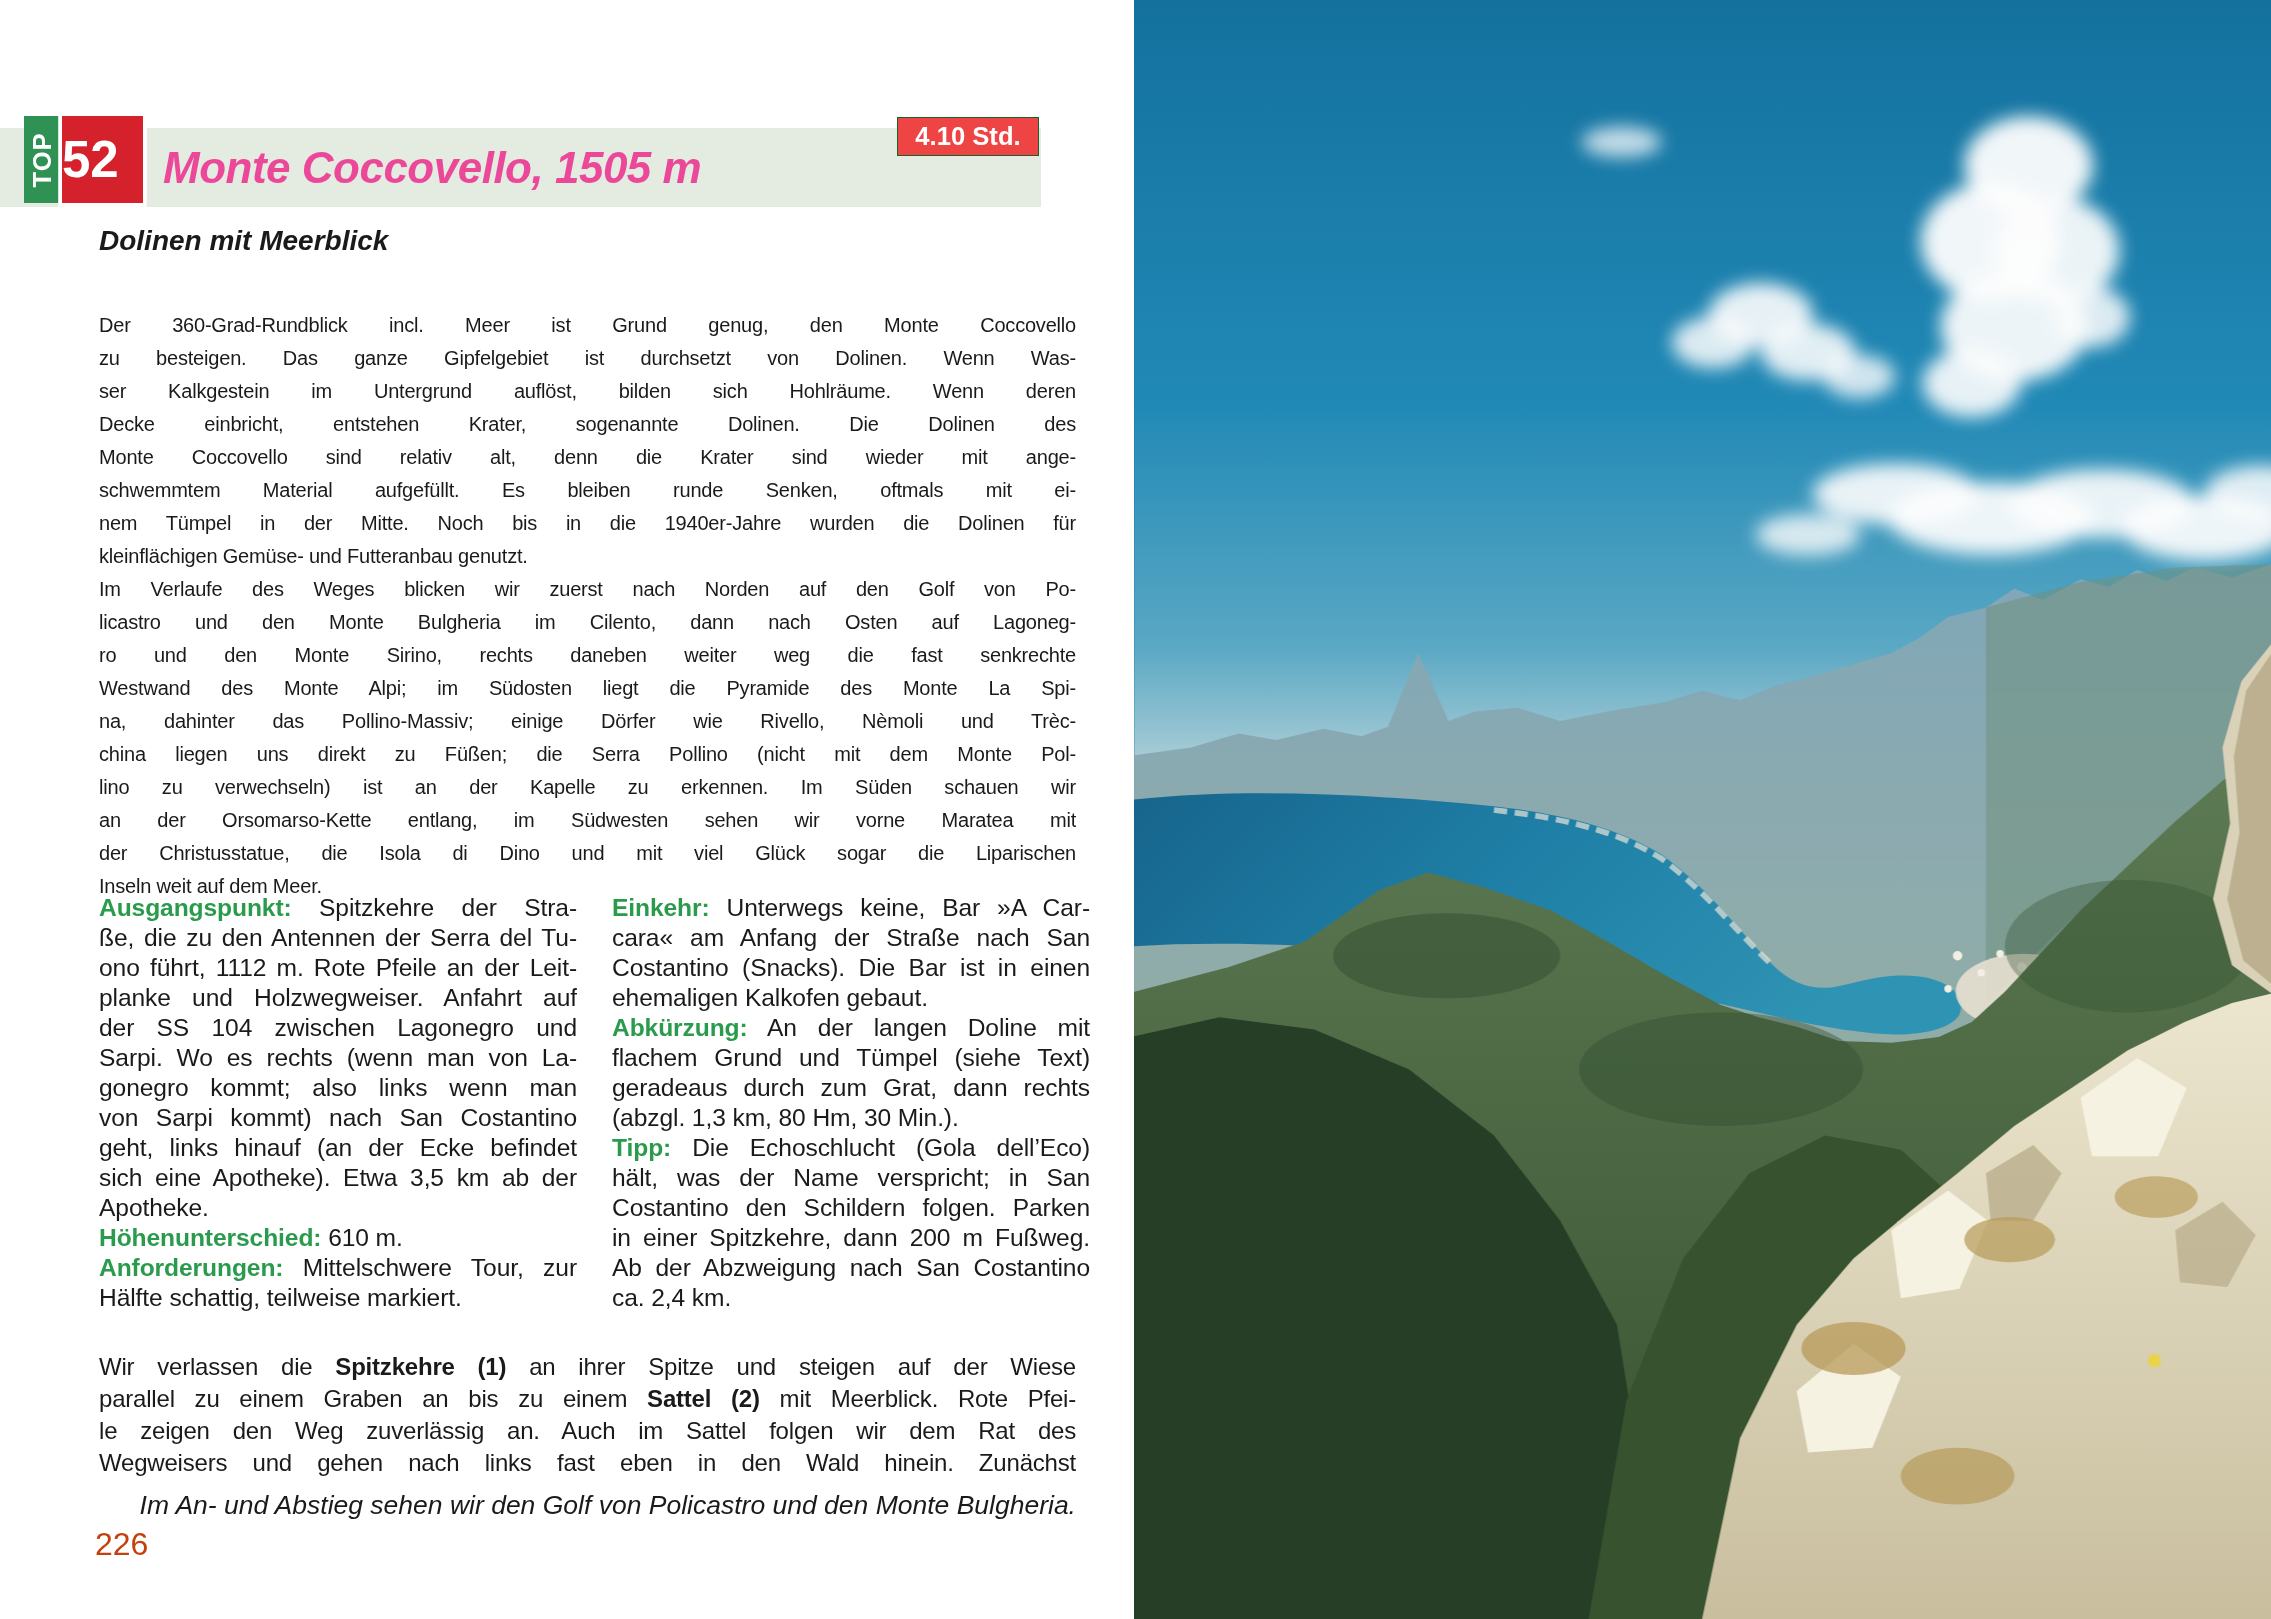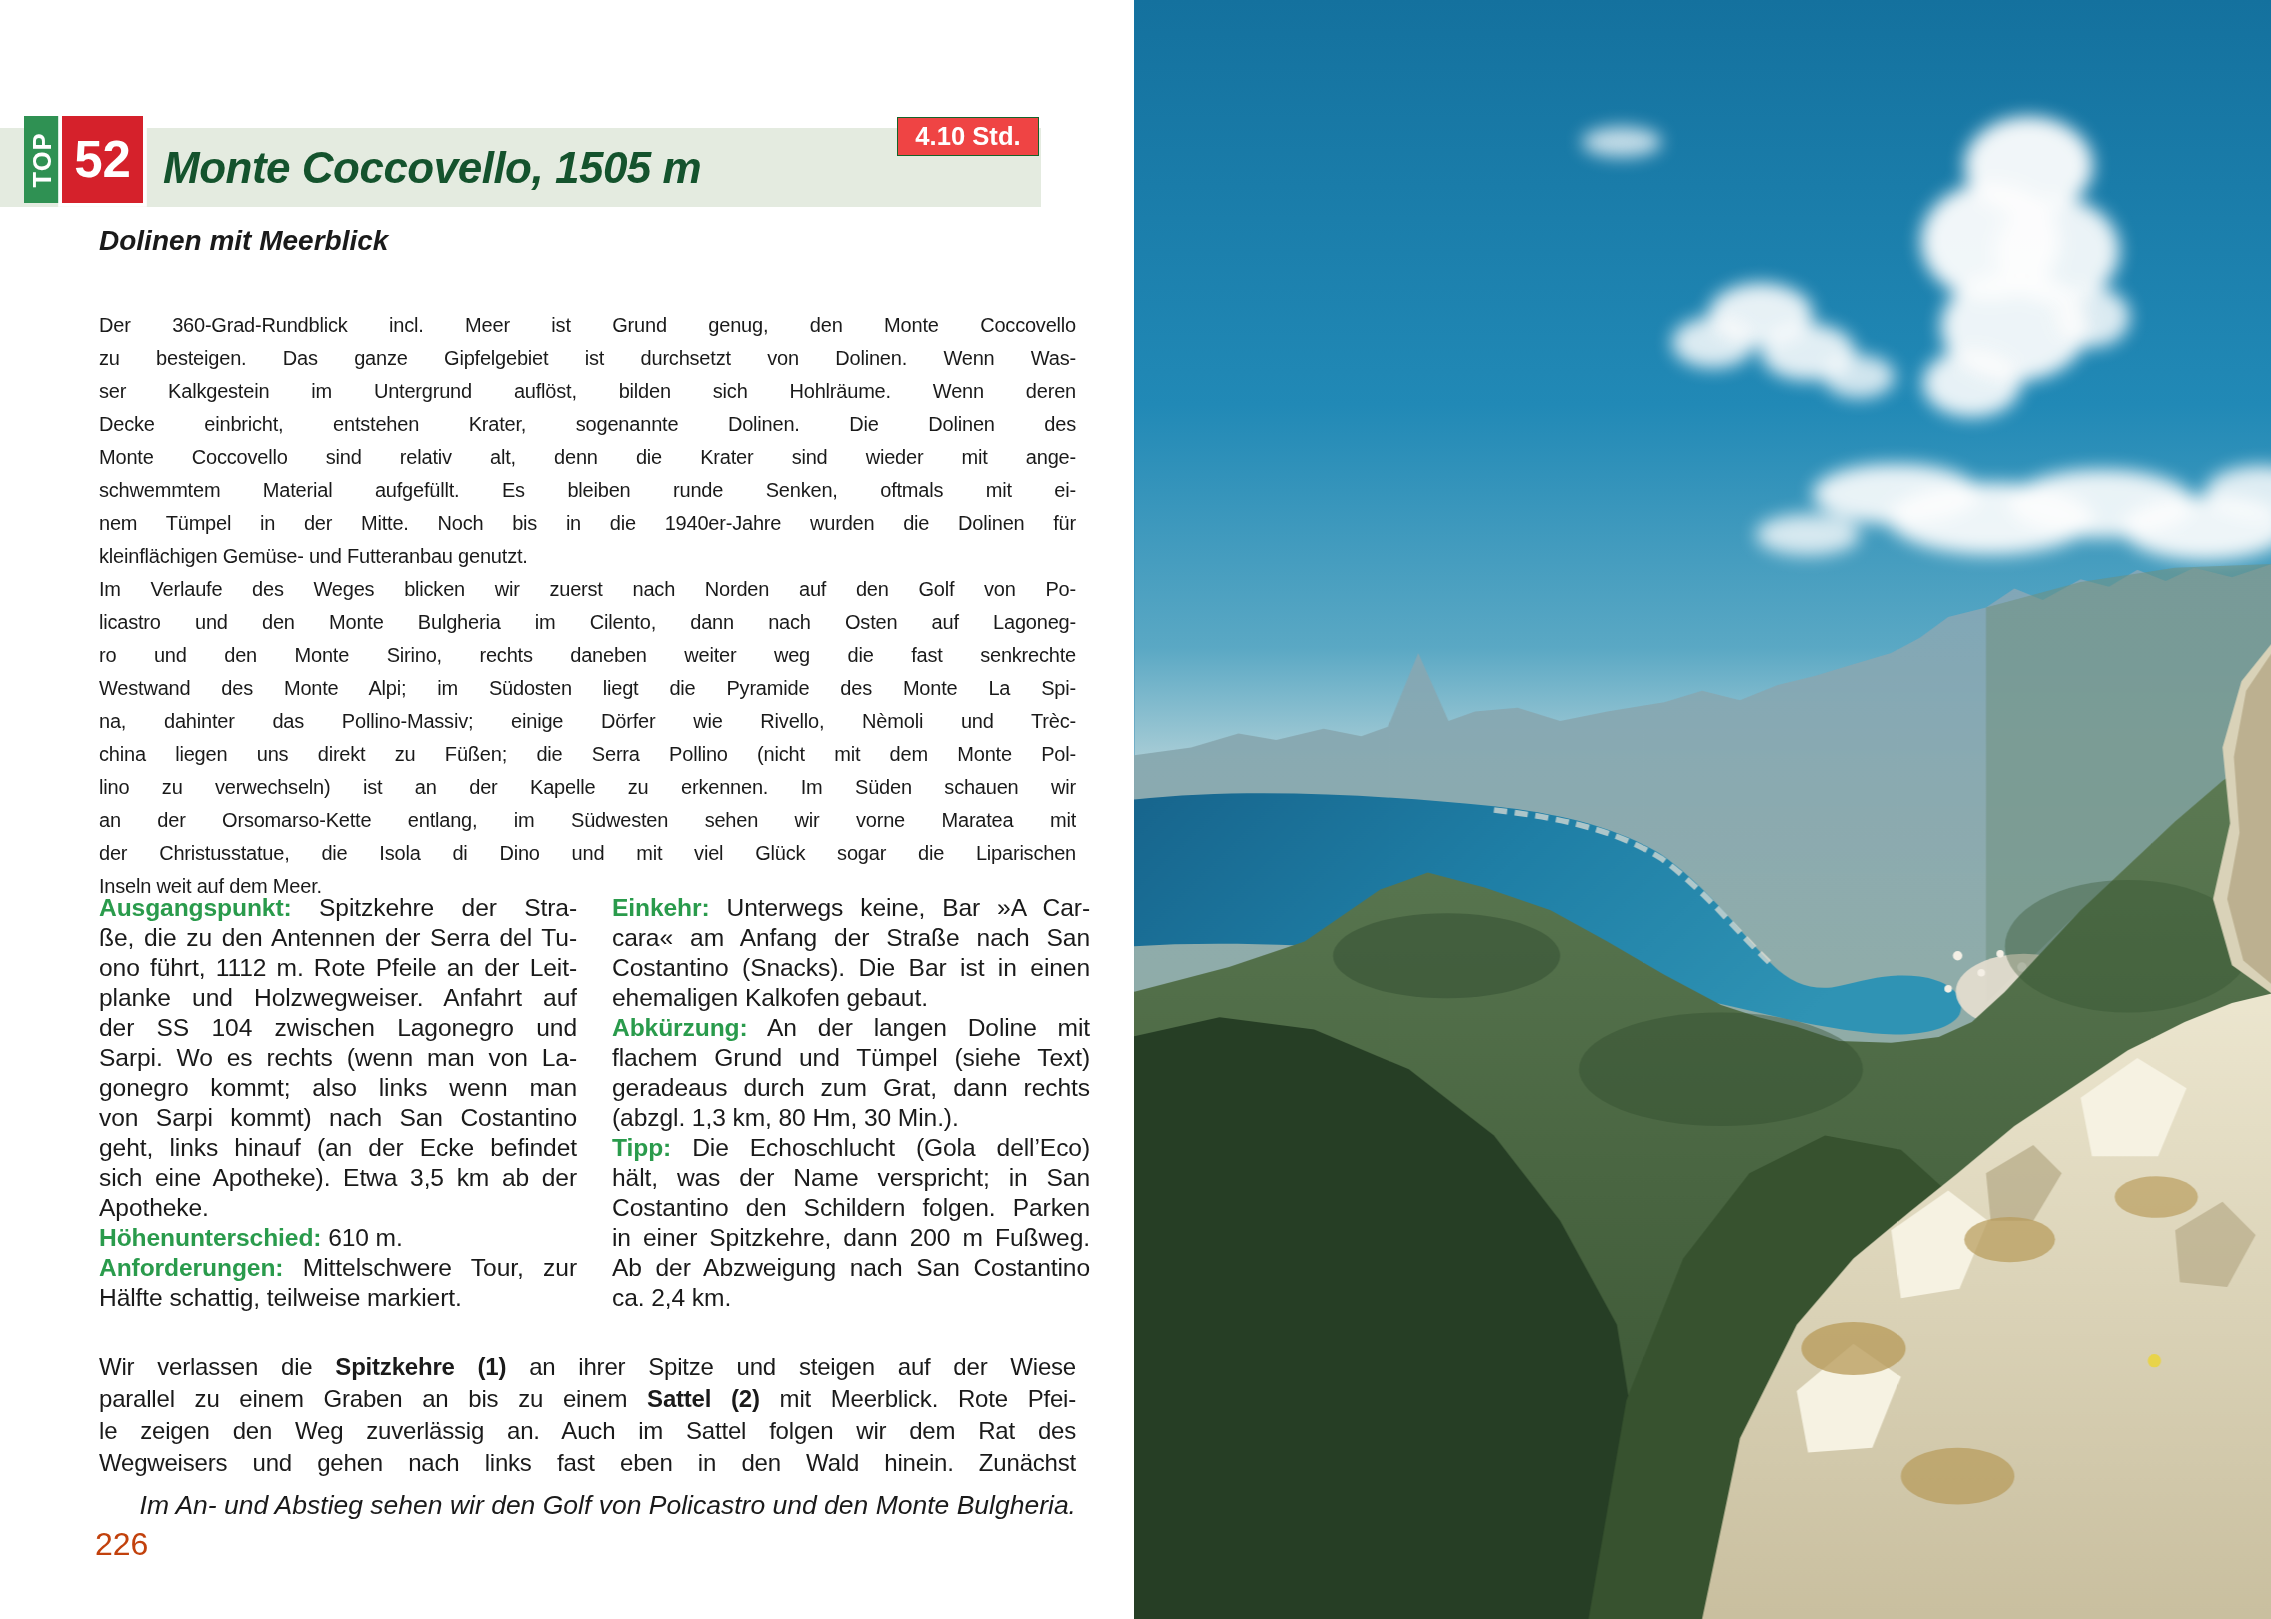--- a/index.html
+++ b/index.html
@@ -5,24 +5,24 @@
   html,body{margin:0;padding:0;background:#ffffff;}
   .page{position:relative;width:2271px;height:1619px;background:#ffffff;overflow:hidden;
         font-family:"Liberation Sans",sans-serif;color:#1a1a1a;}
 
   
   .band{position:absolute;left:0;top:128px;width:1041px;height:79px;background:#e4ebe0;}
   .top-badge{position:absolute;left:24px;top:116px;width:35px;height:87px;background:#2f9153;}
   .top-badge span{position:absolute;left:50%;top:50%;transform:translate(-50%,-50%) rotate(-90deg);
         color:#fff;font-weight:bold;font-size:25.6px;letter-spacing:0.9px;}
   .num-badge{position:absolute;left:62px;top:116px;width:81px;height:87px;background:#d5212b;
-        box-shadow:0 0 0 3.8px #ffffff;display:flex;align-items:center;justify-content:center;
+        box-shadow:0 0 0 3.8px #ffffff;display:flex;align-items:center;justify-content:flex-start;
         color:#fff;font-weight:bold;font-size:51px;}
   .tour-title{position:absolute;left:163px;top:128px;height:79px;line-height:79px;
-        font-size:44px;font-weight:bold;font-style:italic;letter-spacing:-0.5px;color:#14532d;}
+        font-size:44px;font-weight:bold;font-style:italic;letter-spacing:-0.5px;color:#ec4899;}
   .duration-badge{position:absolute;left:897px;top:117px;width:142px;height:39px;background:#ef4444;
         border:1.9px solid #14632a;box-sizing:border-box;display:flex;align-items:center;justify-content:center;
         color:#fff;font-weight:bold;font-size:25.6px;}
 
   
   .col{position:absolute;left:99px;width:977px;}
   .section-heading{top:225px;font-size:28px;font-weight:bold;font-style:italic;}
   .intro{top:269px;font-size:20px;line-height:33px;letter-spacing:-0.2px;margin-top:40px;}
   .jl{text-align:justify;text-align-last:justify;overflow:hidden;white-space:nowrap;}
   .jl.end{text-align-last:left;}

